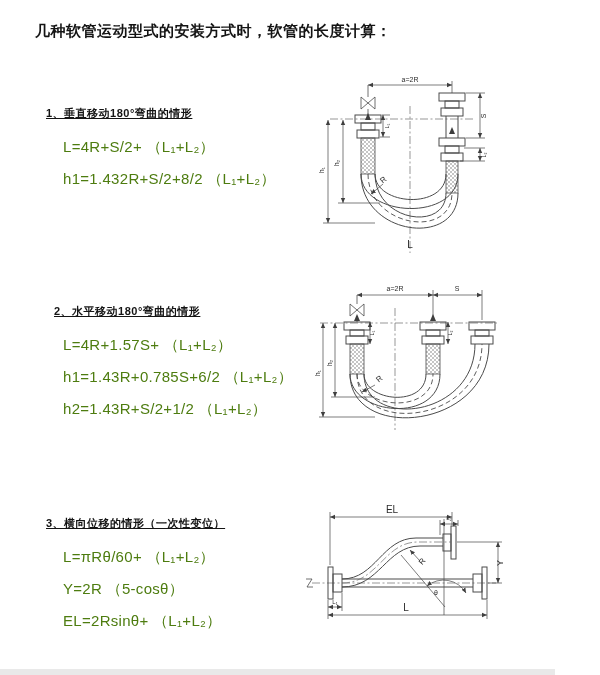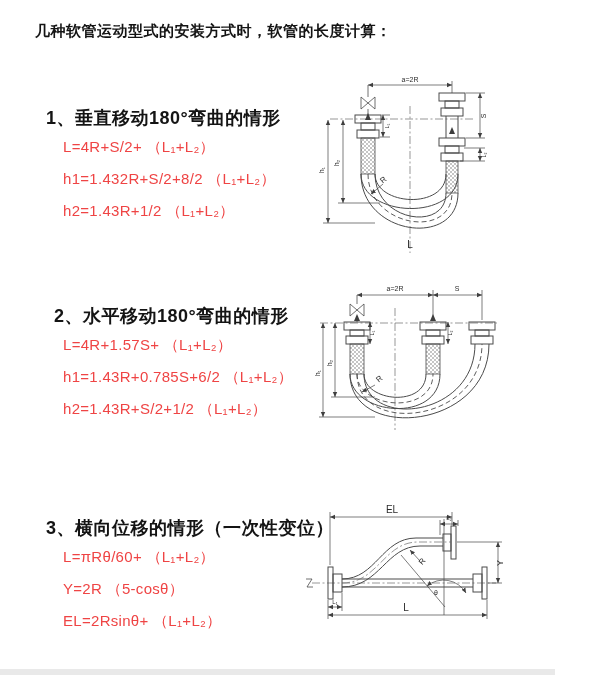--- a/index.html
+++ b/index.html
@@ -1,20 +1,20 @@
 <!DOCTYPE html>
 <html><head>
 <meta charset="utf-8">
 <style>
   html,body{margin:0;padding:0;background:#fff;}
   .page{position:relative;width:555px;height:675px;background:#ffffff;overflow:hidden;
         font-family:"Liberation Sans","DejaVu Sans",sans-serif;color:#141414;}
   .title{position:absolute;left:35px;top:22px;font-size:15px;font-weight:600;letter-spacing:.5px;white-space:nowrap;}
-  .sec-h{position:absolute;font-size:18px;font-weight:600;letter-spacing:.5px;white-space:nowrap;}
-  .formula{position:absolute;font-size:15px;font-weight:400;letter-spacing:.3px;color:#ef4444;white-space:nowrap;}
+  .sec-h{position:absolute;font-size:11px;font-weight:600;letter-spacing:.5px;white-space:nowrap;text-decoration:underline;}
+  .formula{position:absolute;font-size:15px;font-weight:400;letter-spacing:.3px;color:#4d7c0f;white-space:nowrap;}
   .dsvg{position:absolute;}
   .d1{left:305px;top:70px;}
   .d2{left:305px;top:278px;}
   .d3{left:300px;top:497px;}
   .scan-edge{position:absolute;left:0;right:0;bottom:0;height:6px;background:#e9e9e9;}
   
   .ol{stroke:#4b4b4b;stroke-width:1;fill:none;}
   .ol2{stroke:#4b4b4b;stroke-width:.8;fill:none;}
   .dim{stroke:#454545;stroke-width:.7;fill:none;}
   .cl{stroke:#6b6b6b;stroke-width:.7;fill:none;stroke-dasharray:8 2.5 2 2.5;}
@@ -39,21 +39,20 @@
         <path d="M0,4 L4,0 M0,0 L4,4" stroke="#8a8a8a" stroke-width="0.5"></path>
       </pattern>
     </defs>
   </svg>
 
   <div class="title">几种软管运动型式的安装方式时，软管的长度计算：</div>
 
   <div class="sec-h" style="left:46px;top:106px">1、垂直移动180°弯曲的情形</div>
   <div class="formula" style="left:63px;top:138px">L=4R+S/2+ （L₁+L₂）</div>
   <div class="formula" style="left:63px;top:170px">h1=1.432R+S/2+8/2 （L₁+L₂）</div>
-  <div class="formula" style="left:63px;top:202px">h2=1.43R+1/2 （L₁+L₂）</div>
 
   <div class="sec-h" style="left:54px;top:304px">2、水平移动180°弯曲的情形</div>
   <div class="formula" style="left:63px;top:336px">L=4R+1.57S+ （L₁+L₂）</div>
   <div class="formula" style="left:63px;top:368px">h1=1.43R+0.785S+6/2 （L₁+L₂）</div>
   <div class="formula" style="left:63px;top:400px">h2=1.43R+S/2+1/2 （L₁+L₂）</div>
 
   <div class="sec-h" style="left:46px;top:516px">3、横向位移的情形（一次性变位）</div>
   <div class="formula" style="left:63px;top:548px">L=πRθ/60+ （L₁+L₂）</div>
   <div class="formula" style="left:63px;top:580px">Y=2R （5-cosθ）</div>
   <div class="formula" style="left:63px;top:612px">EL=2Rsinθ+ （L₁+L₂）</div>

